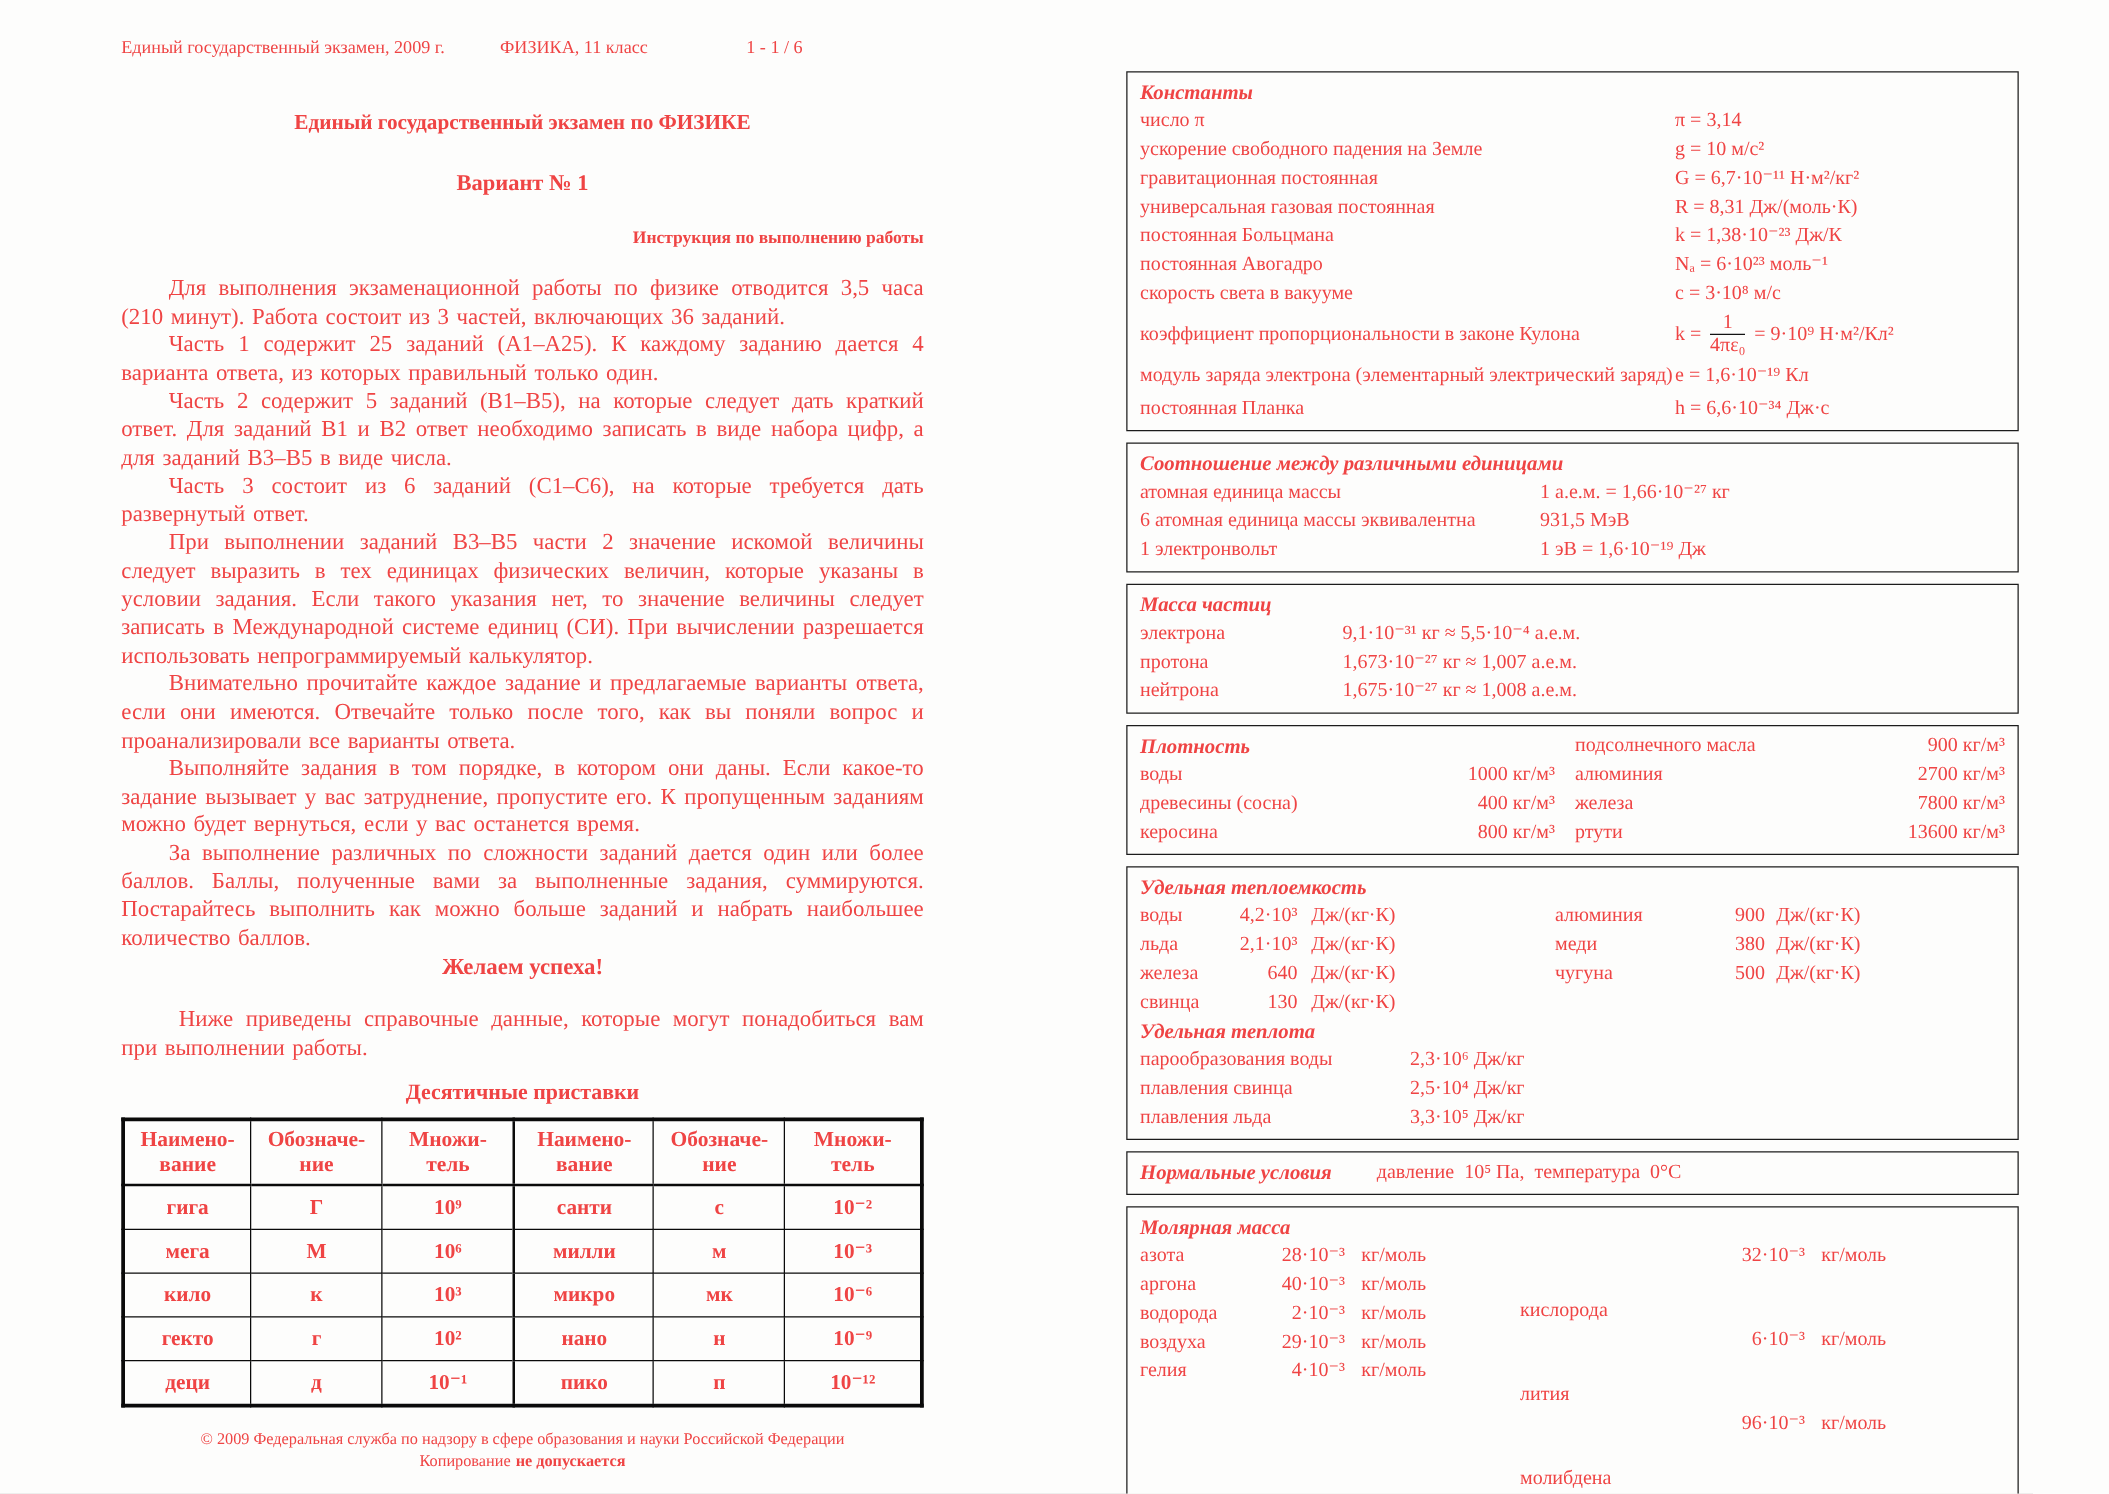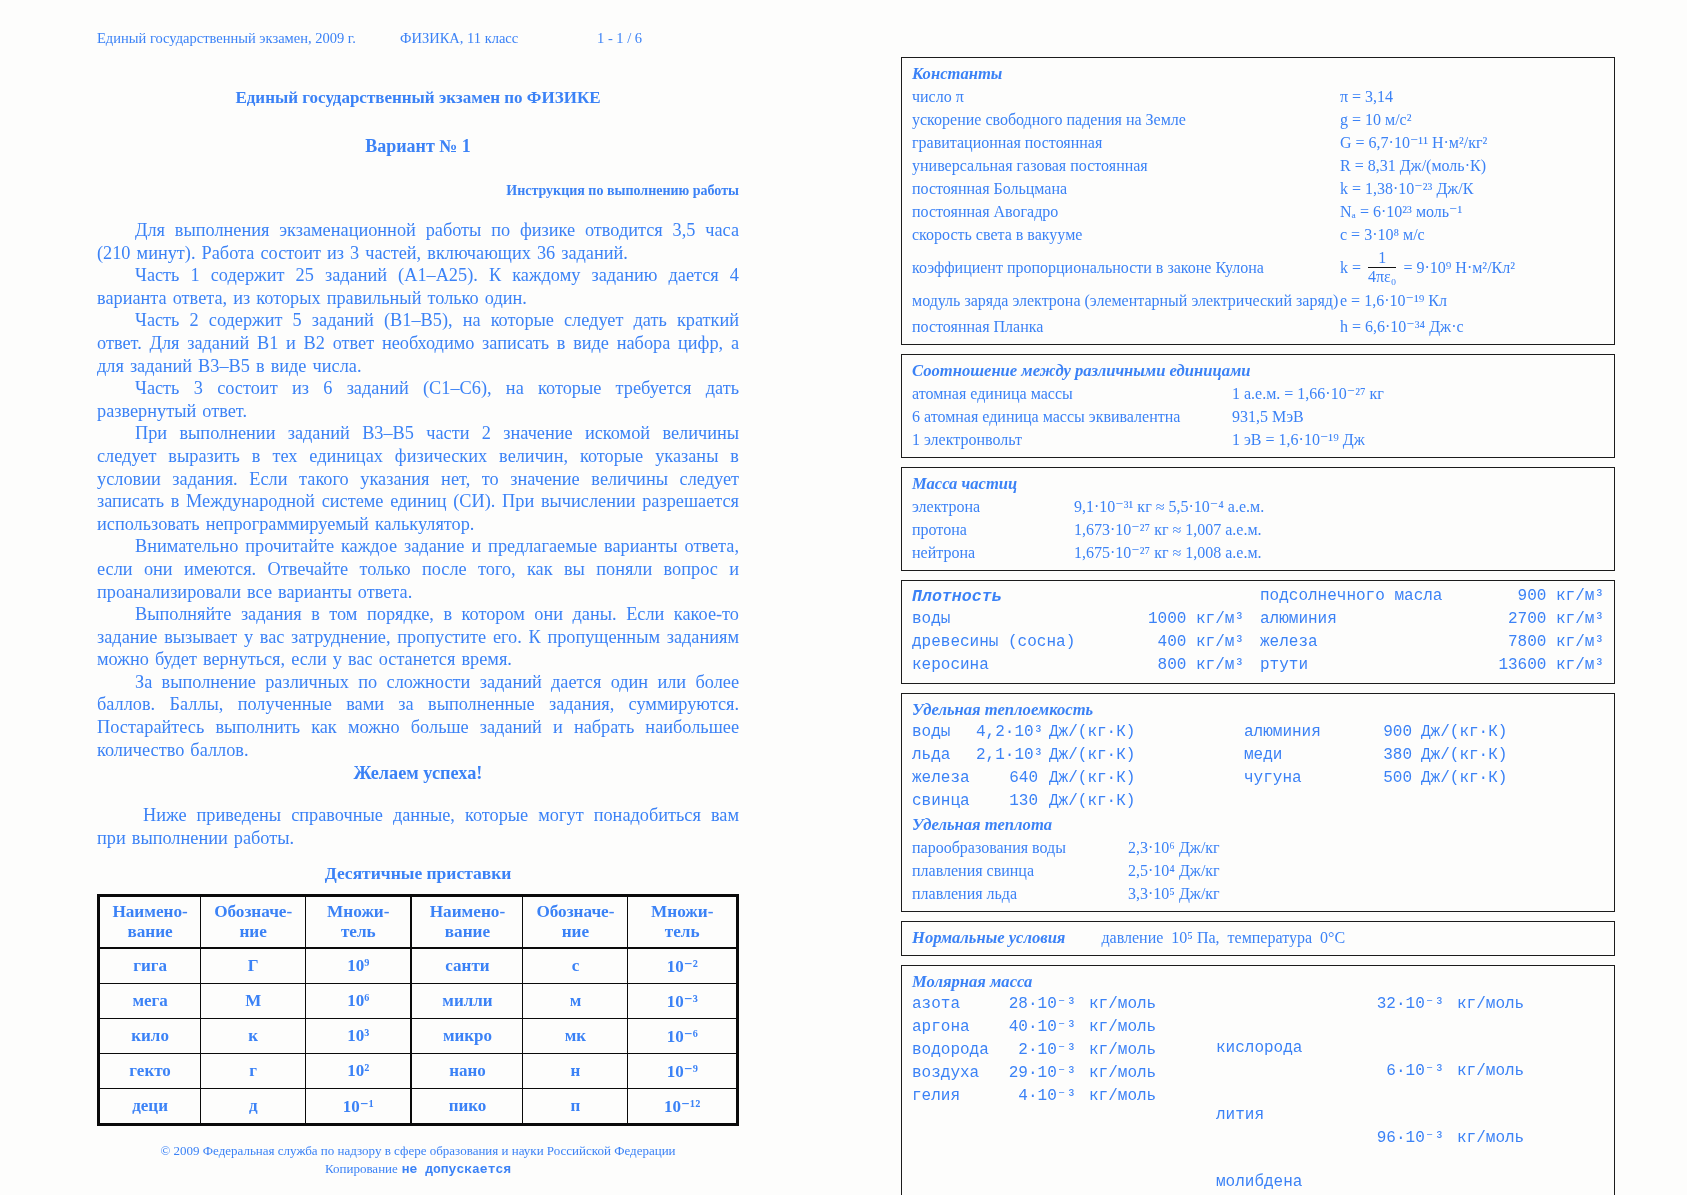--- a/index.html
+++ b/index.html
@@ -1,18 +1,18 @@
 <!DOCTYPE html>
 <html><head>
 <meta charset="utf-8">
 <style>
   html,body { margin:0; padding:0; background:#d9d9d9; }
   .sheet {
     position:relative; width:1687px; height:1195px; margin:0 auto;
-    background:#fdfdfc; color:#3b82f6; overflow:hidden;
+    background:#fdfdfc; color:#ef4444; overflow:hidden;
     font-family:"Liberation Serif","DejaVu Serif",serif;
   }
   
   .left-page { position:absolute; left:97px; top:30px; width:642px; }
   .running-header { position:relative; height:20px; font-size:14.5px; }
   .running-header span { position:absolute; top:0; white-space:nowrap; }
   .rh-left   { left:0; }
   .rh-center { left:303px; }
   .rh-right  { left:500px; }
   .doc-title   { text-align:center; font-weight:bold; font-size:17px; margin-top:38px; }
@@ -27,33 +27,33 @@
   table.prefixes th, table.prefixes td {
     border:1.4px solid #0a0a0a; text-align:center; padding:2px 4px; font-size:17px;
   }
   table.prefixes th { font-weight:bold; font-size:17.2px; line-height:20px; height:46px; }
   table.prefixes td { height:30px;font-weight:bold; }
   table.prefixes th:nth-child(4), table.prefixes td:nth-child(4) { border-left:2.6px solid #0a0a0a; }
   table.prefixes thead th { border-bottom:2.6px solid #0a0a0a; }
   .c-name  { width:96px; }  .c-sym { width:100px; } .c-mul { width:104px; }
   .c-name2 { width:108px; } .c-sym2 { width:100px; } .c-mul2 { width:108px; }
   .page-footer { text-align:center; font-size:13px; line-height:18px; margin-top:16px; }
-  .page-footer b { margin-left:4px;font-family:Liberation Mono, monospace; }
+  .page-footer b { margin-left:4px; }
   
   .right-col { position:absolute; left:901px; top:57px; width:714px; font-size:16px; line-height:23px; }
   .box { border:1.6px solid #1c1c1c; padding:4px 10px 6px; margin-bottom:9px; background:#fdfdfc; }
   .box-title { font-weight:bold; font-style:italic; font-size:16.6px; }
   .kv  { display:grid; grid-template-columns:428px 1fr; }
   .kv2 { display:grid; grid-template-columns:320px 1fr; }
   .kv3 { display:grid; grid-template-columns:162px 1fr; }
   .kv-tall { align-items:center; margin:3px 0; }
   .frac { display:inline-flex; flex-direction:column; align-items:center; line-height:18px; margin:0 7px; vertical-align:middle; }
   .frac .num { padding:0 10px; border-bottom:1.2px solid #131313; }
   .coulomb-val { display:flex; align-items:center; }
-  .twocol { display:grid;font-family:Liberation Mono, monospace; }
+  .twocol { display:grid; }
   .d-grid { grid-template-columns:348px 1fr; }
   .h-grid { grid-template-columns:332px 1fr; }
   .m-grid { grid-template-columns:304px 1fr; }
   .row { display:flex; }
   .d-l .lab { width:192px; } .d-l .val { width:140px; text-align:right; }
   .d-r .lab { width:206px; } .d-r .val { width:138px; text-align:right; }
   .h-l .lab { width:64px; }  .h-l .val { width:62px; text-align:right; } .h-l .unit { margin-left:11px; }
   .h-r .lab { width:118px; } .h-r .val { width:50px; text-align:right; } .h-r .unit { margin-left:9px; }
   .lh-row .lab { width:216px; }
   .m-l .lab { width:94px; }  .m-l .val { width:70px; text-align:right; }  .m-l .unit { margin-left:13px; }

